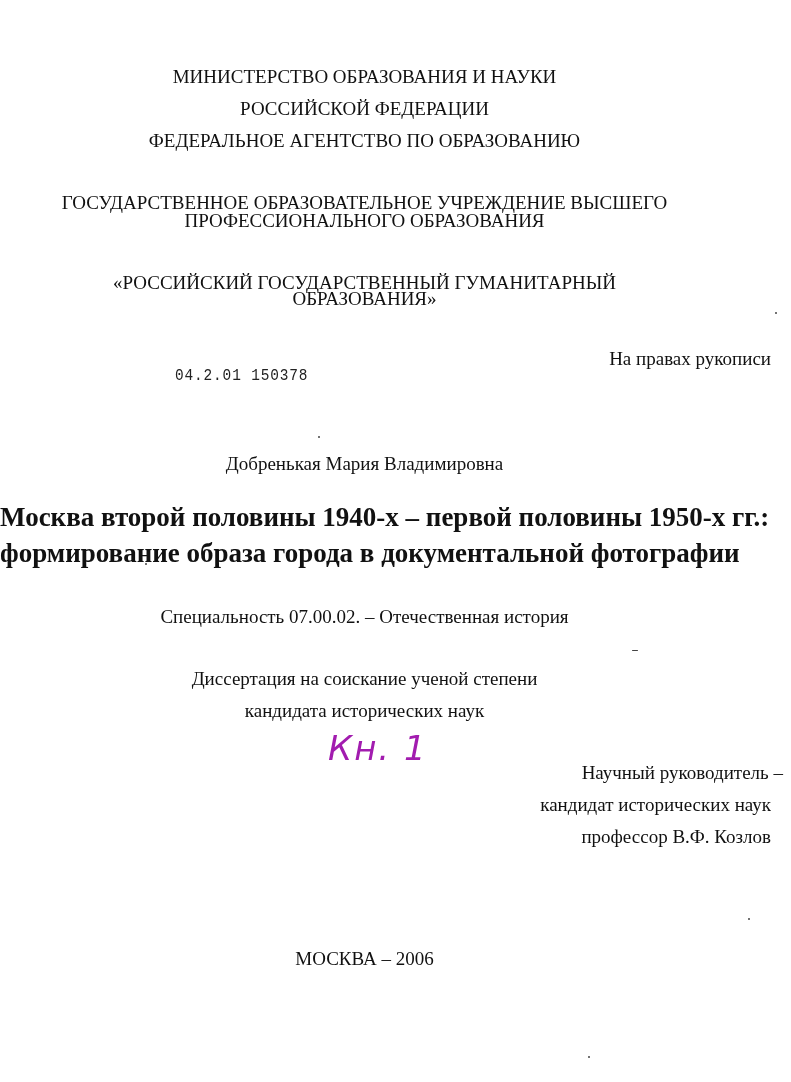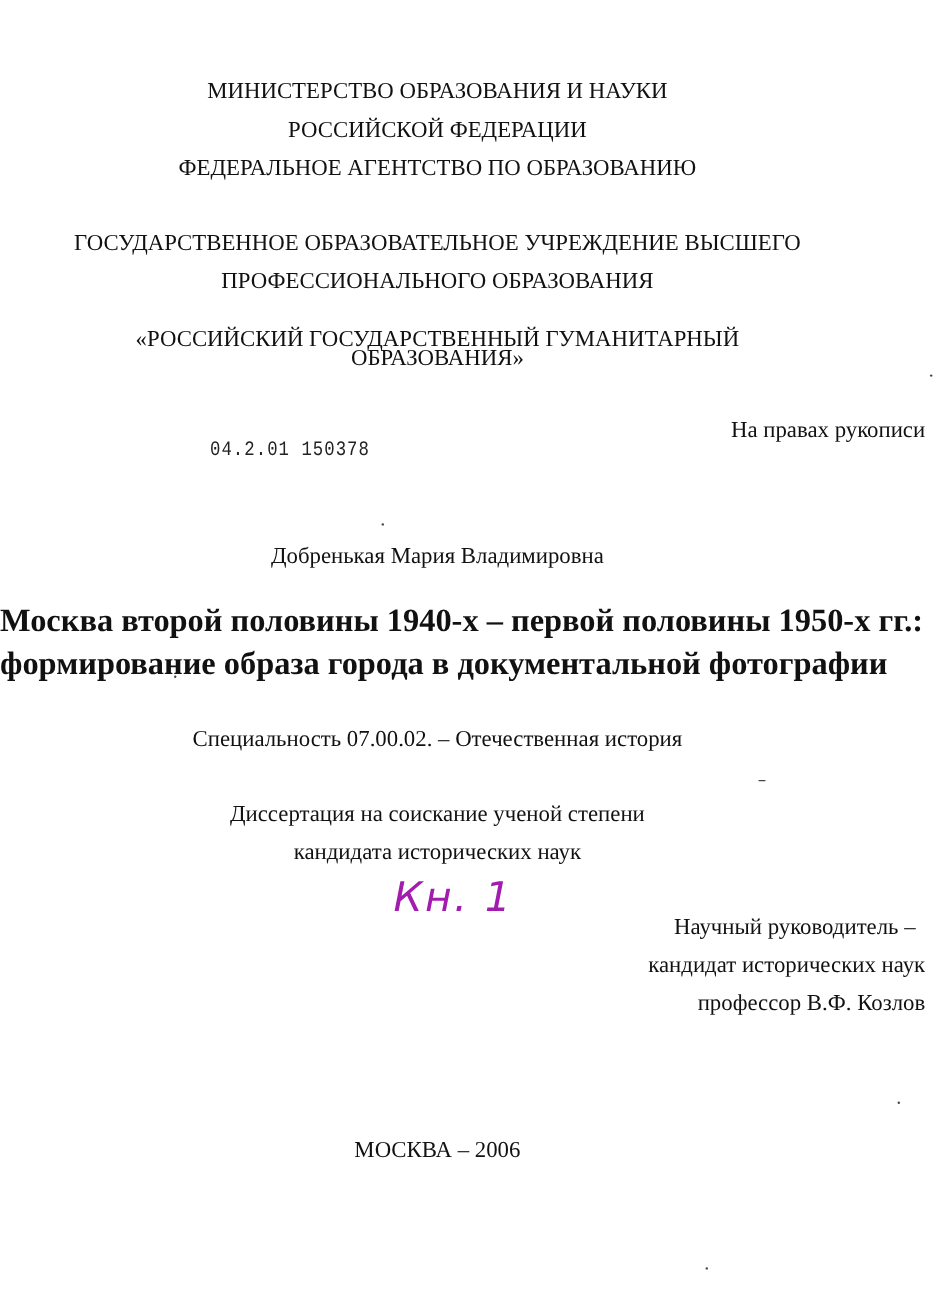--- a/index.html
+++ b/index.html
@@ -15,40 +15,40 @@
     .speck { position: absolute; width: 2px; height: 2px; background: #444; border-radius: 1px; }
   </style>
 </head>
 <body>
 
 <div class="line" style="top:66px">МИНИСТЕРСТВО ОБРАЗОВАНИЯ И НАУКИ</div>
 <div class="line" style="top:98px">РОССИЙСКОЙ ФЕДЕРАЦИИ</div>
 <div class="line" style="top:130px">ФЕДЕРАЛЬНОЕ АГЕНТСТВО ПО ОБРАЗОВАНИЮ</div>
 
 <div class="line" style="top:192px">ГОСУДАРСТВЕННОЕ ОБРАЗОВАТЕЛЬНОЕ УЧРЕЖДЕНИЕ ВЫСШЕГО</div>
-<div class="line" style="top:224px">ПРОФЕССИОНАЛЬНОГО ОБРАЗОВАНИЯ</div>
+<div class="line" style="top:210px">ПРОФЕССИОНАЛЬНОГО ОБРАЗОВАНИЯ</div>
 <div class="line" style="top:272px">«РОССИЙСКИЙ ГОСУДАРСТВЕННЫЙ ГУМАНИТАРНЫЙ</div>
 <div class="line" style="top:288px">ОБРАЗОВАНИЯ»</div>
 
 <div class="right" style="top:348px; right:20px">На правах рукописи</div>
 <div class="stamp">04.2.01 150378</div>
 
 <div class="line" style="top:453px">Добренькая Мария Владимировна</div>
 
 <div class="line bold" style="top:506px">Москва второй половины 1940-х – первой половины 1950-х гг.:</div>
 <div class="line bold" style="top:542px">формирование образа города в документальной фотографии</div>
 
 <div class="line" style="top:606px">Специальность 07.00.02. – Отечественная история</div>
 
 <div class="line" style="top:668px">Диссертация на соискание ученой степени</div>
 <div class="line" style="top:700px">кандидата исторических наук</div>
 
 <div class="hand">Кн. 1</div>
 
-<div class="right" style="top:762px; right:28px">Научный руководитель –</div>
+<div class="right" style="top:762px; right:8px">Научный руководитель –</div>
 <div class="right" style="top:794px; right:20px">кандидат исторических наук</div>
 <div class="right" style="top:826px; right:20px">профессор В.Ф. Козлов</div>
 
 <div class="line" style="top:948px">МОСКВА – 2006</div>
 
 <div class="speck" style="left:775px; top:312px"></div>
 <div class="speck" style="left:318px; top:436px"></div>
 <div class="speck" style="left:145px; top:563px"></div>
 <div class="speck" style="left:632px; top:650px; width:6px; height:1px"></div>
 <div class="speck" style="left:748px; top:918px"></div>

